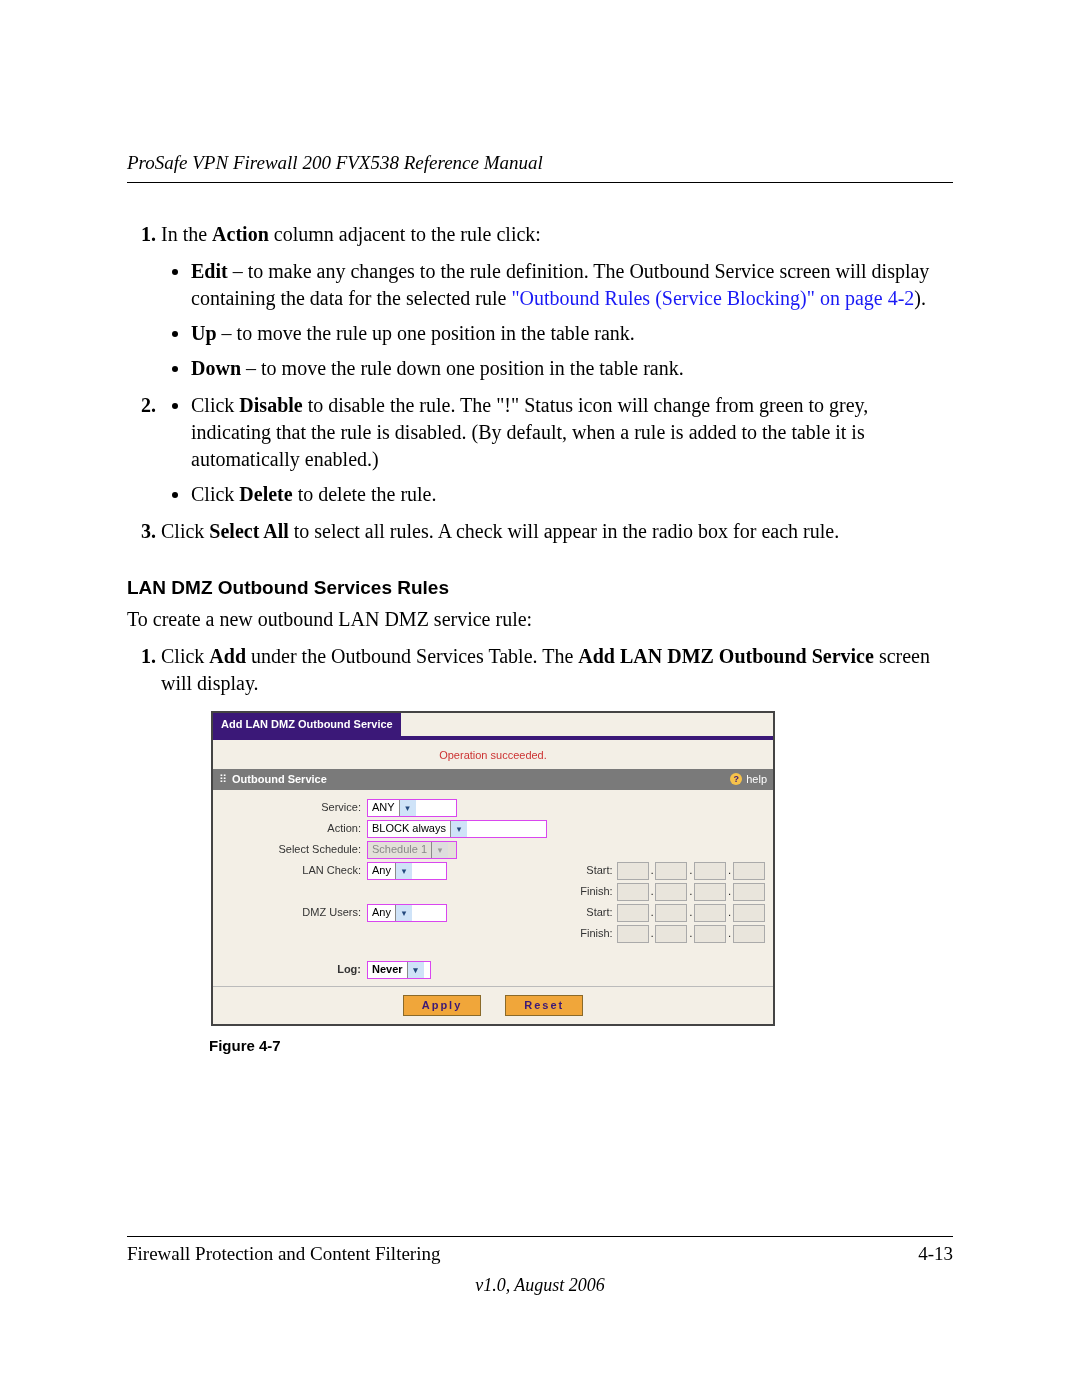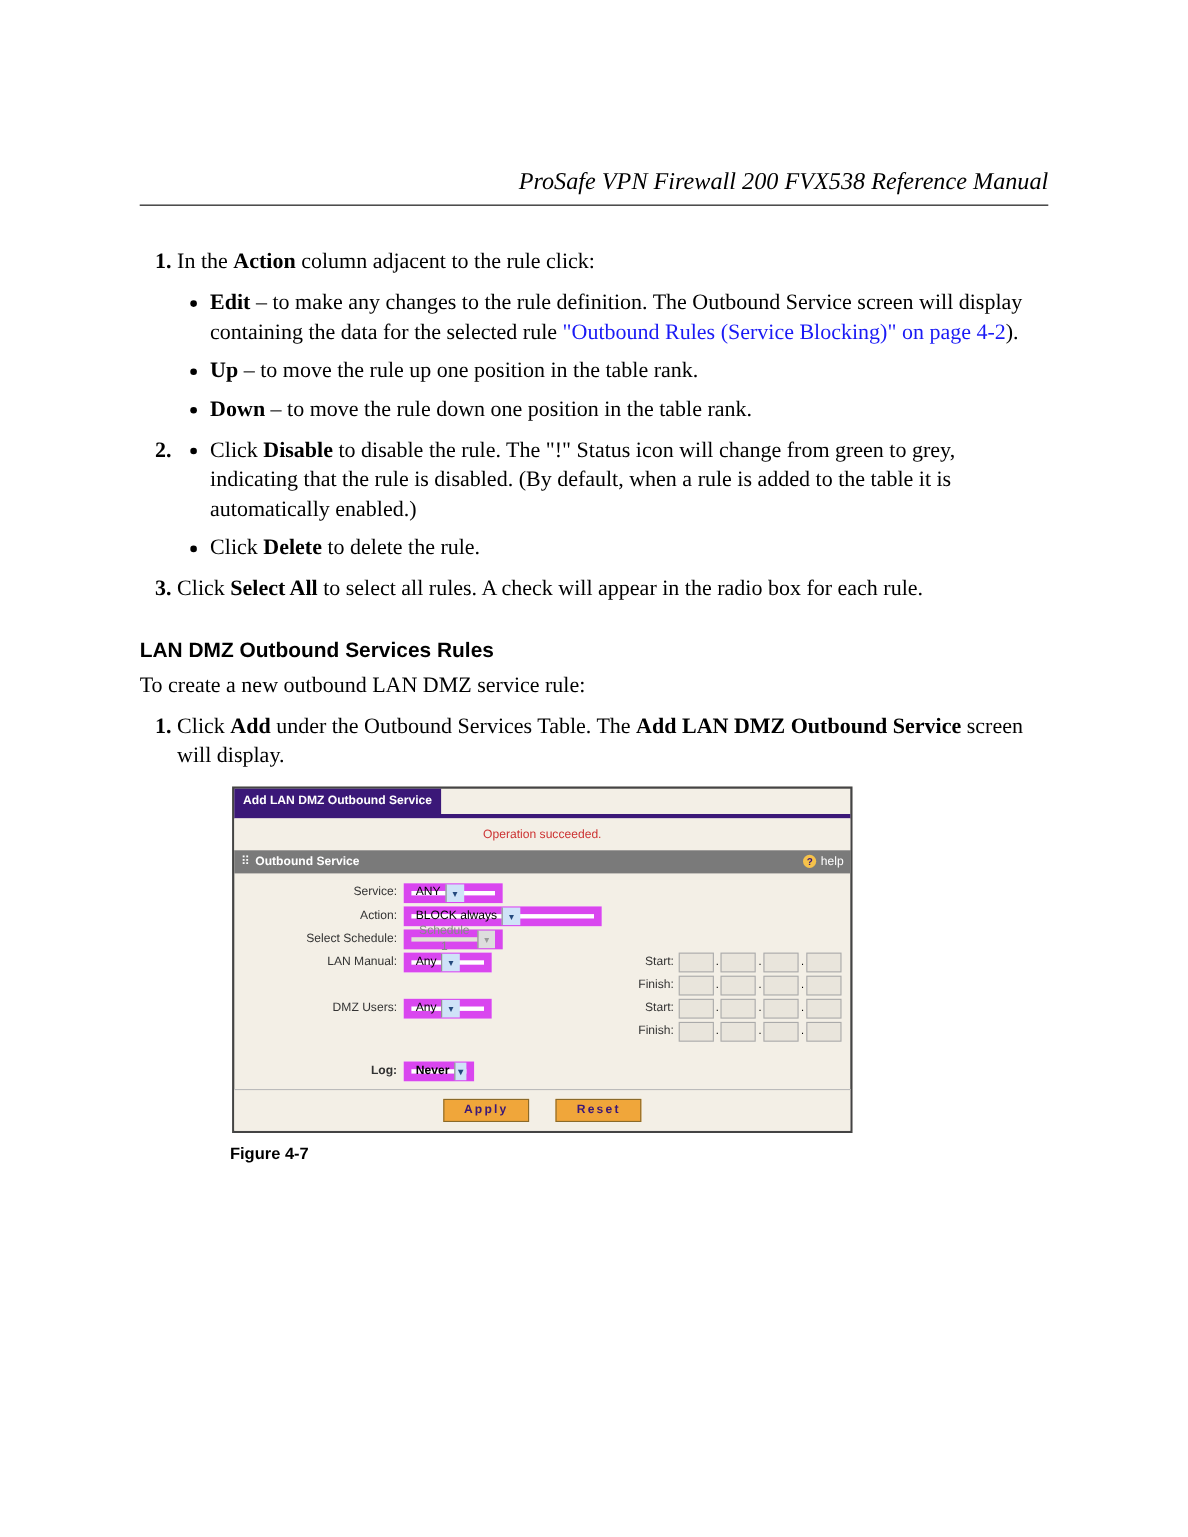--- a/index.html
+++ b/index.html
@@ -12,25 +12,25 @@
     width: 1080px;
     height: 1397px;
     position: relative;
     box-sizing: border-box;
     padding: 150px 127px 0 127px;
     font-size: 20px;
     line-height: 1.35;
   }
   .running-head {
     font-style: italic;
-    text-align: right;
+    text-align: left;
     border-bottom: 1px solid #000;
     padding-bottom: 6px;
     margin-bottom: 38px;
-    font-size: 22px;
+    font-size: 19px;
   }
   .intro { margin: 0 0 28px 0; }
   ol.main {
     list-style: decimal;
     padding-left: 34px;
     margin: 0;
   }
   ol.main > li {
     margin-bottom: 10px;
   }
@@ -116,21 +116,21 @@
   }
   .ui-lab {
     width: 140px;
     text-align: right;
     padding-right: 6px;
     color: #333;
     font-size: 11px;
   }
   .ui-select {
     height: 18px;
-    border: 7px solid #d946ef;
+    border: 1px solid #d946ef;
     background: #fff;
     display: inline-flex;
     align-items: center;
     padding: 0 0 0 4px;
     box-sizing: border-box;
     font-size: 11px;
     text-align: center;
   }
   .ui-select.disabled { background: #e3e0d9; color: #888; }
   .ui-arrow {
@@ -276,21 +276,21 @@
           </div>
           <div class="ui-row">
             <span class="ui-lab">Select Schedule:</span>
             <span class="ui-select disabled" style="width:90px">
               <span>Schedule 1</span>
               <span class="ui-arrow" style="background:#ddd;color:#999">▾</span>
             </span>
           </div>
 
           <div class="ui-row">
-            <span class="ui-lab">LAN Manual:</span>
+            <span class="ui-lab">LAN Check:</span>
             <span class="ui-select" style="width:80px">
               <span>Any</span>
               <span class="ui-arrow">▾</span>
             </span>
             <span class="ui-right">
               <span class="ui-small-lab">Start:</span>
               <span class="ip-group">
                 <span class="ip-box"></span>
                   <span class="ip-dot">.</span>
                   <span class="ip-box"></span>
@@ -364,13 +364,20 @@
         <div class="ui-buttons">
           <span class="ui-btn">Apply</span>
           <span class="ui-btn">Reset</span>
         </div>
       </div>
 
       <div class="fig-label">Figure 4-7</div>
     </li>
   </ol>
 
+  <div class="footer">
+    <div class="footer-line">
+      <span>Firewall Protection and Content Filtering</span>
+      <span>4-13</span>
+    </div>
+    <div class="footer-version">v1.0, August 2006</div>
+  </div>
 </div>
 
 </body></html>

